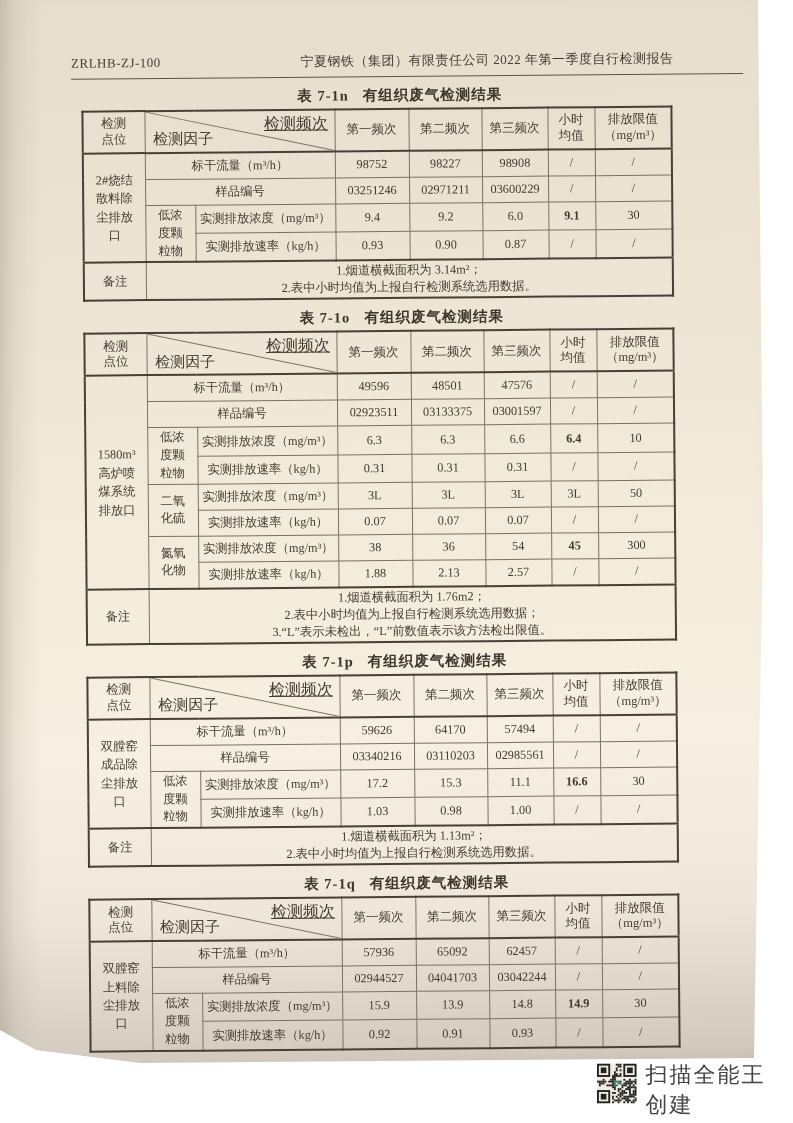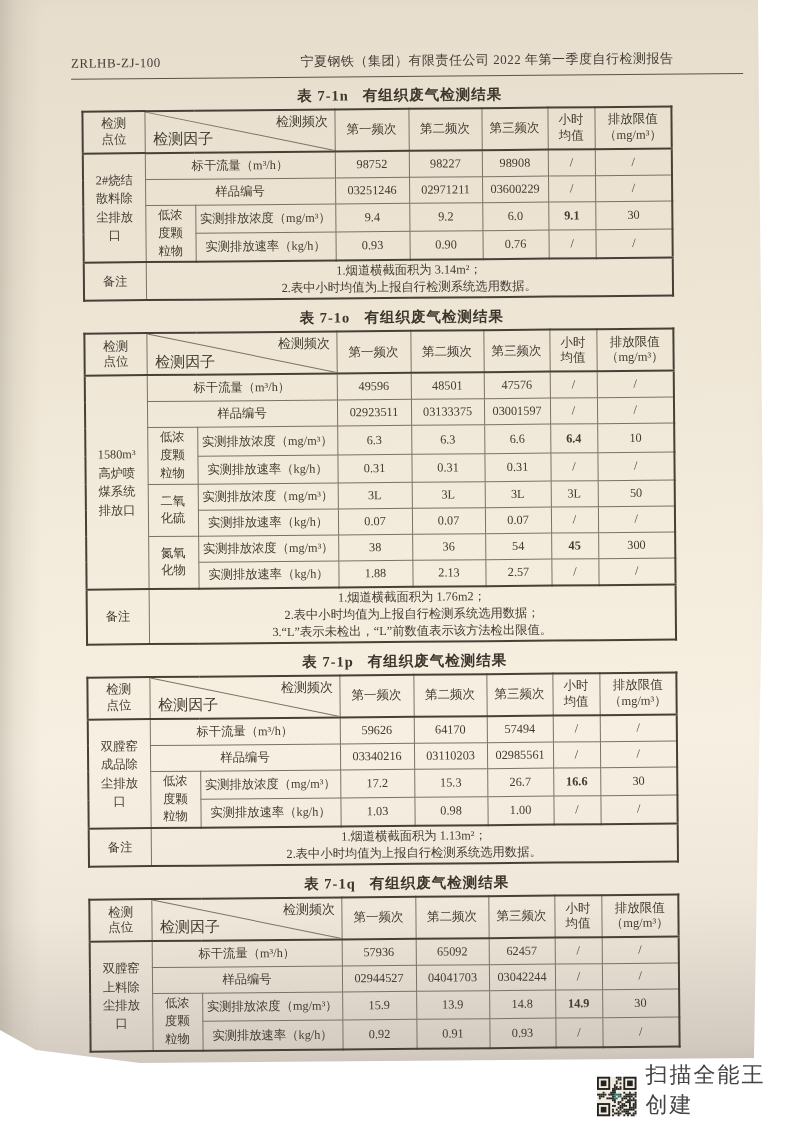--- a/index.html
+++ b/index.html
@@ -48,30 +48,30 @@
   td.point-cell{white-space:pre-line;line-height:1.5;font-size:12.3px;}
   td.group-cell{white-space:pre-line;line-height:1.45;font-size:12.3px;}
   td.factor-cell{white-space:nowrap;font-size:11.8px;letter-spacing:0;}
   td.val-bold{font-weight:bold;margin-top:12px;}
   tr.remark-row{border-top:2px solid #464037;}
   tr.remark-row td{font-size:12px;}
   td.remark-content{text-align:left;padding:3px 8px;line-height:1.38;}
   td.remark-content .rline{white-space:pre-wrap;}
   th.diag{position:relative;padding:0;}
   th.diag svg{position:absolute;inset:0;width:100%;height:100%;}
-  .diag-freq{position:absolute;top:3px;right:6px;font-size:13px;}
+  .diag-freq{position:absolute;top:3px;right:6px;font-size:16px;text-decoration:underline;}
   .diag-factor{position:absolute;bottom:3px;left:8px;font-size:15px;}
   
   .doc-footer{
     display:flex;justify-content:space-between;align-items:baseline;
     margin:34px 0 0 85px;width:585px;font-size:12.5px;letter-spacing:1px;color:#4a443a;
   }
   
   .scan-mark{
-    position:absolute;left:585px;top:1060px;display:flex;align-items:flex-end;gap:9px;margin-left:12px;
+    position:absolute;left:585px;top:1060px;display:flex;align-items:flex-start;gap:9px;margin-left:12px;
   }
   .scan-mark svg{display:block;}
   .scan-text{font-size:22px;color:#434343;letter-spacing:2px;font-family:"Liberation Serif","DejaVu Serif",serif;}
 </style>
 </head>
 <body>
 
 <div class="paper">
   <div class="content">
 
@@ -142,21 +142,21 @@
                 <td class="val-cell">9.4</td>
                 <td class="val-cell">9.2</td>
                 <td class="val-cell">6.0</td>
                 <td class="val-cell val-bold">9.1</td>
                 <td class="val-cell">30</td>
               </tr>
               <tr>
                 <td class="factor-cell">实测排放速率（kg/h）</td>
                 <td class="val-cell">0.93</td>
                 <td class="val-cell">0.90</td>
-                <td class="val-cell">0.76</td>
+                <td class="val-cell">0.87</td>
                 <td class="val-cell">/</td>
                 <td class="val-cell">/</td>
               </tr>
               <tr class="remark-row">
                 <td class="remark-label">备注</td>
                 <td class="remark-content" colspan="7">
                   <div class="rline">1.烟道横截面积为 3.14m²；</div>
                   <div class="rline">2.表中小时均值为上报自行检测系统选用数据。</div>
                 </td>
               </tr>
@@ -329,21 +329,21 @@
                 <td class="val-cell">/</td>
                 <td class="val-cell">/</td>
               </tr>
               <tr>
                 <td class="group-cell" rowspan="2">低浓
 度颗
 粒物</td>
                 <td class="factor-cell">实测排放浓度（mg/m³）</td>
                 <td class="val-cell">17.2</td>
                 <td class="val-cell">15.3</td>
-                <td class="val-cell">26.7</td>
+                <td class="val-cell">11.1</td>
                 <td class="val-cell val-bold">16.6</td>
                 <td class="val-cell">30</td>
               </tr>
               <tr>
                 <td class="factor-cell">实测排放速率（kg/h）</td>
                 <td class="val-cell">1.03</td>
                 <td class="val-cell">0.98</td>
                 <td class="val-cell">1.00</td>
                 <td class="val-cell">/</td>
                 <td class="val-cell">/</td>

